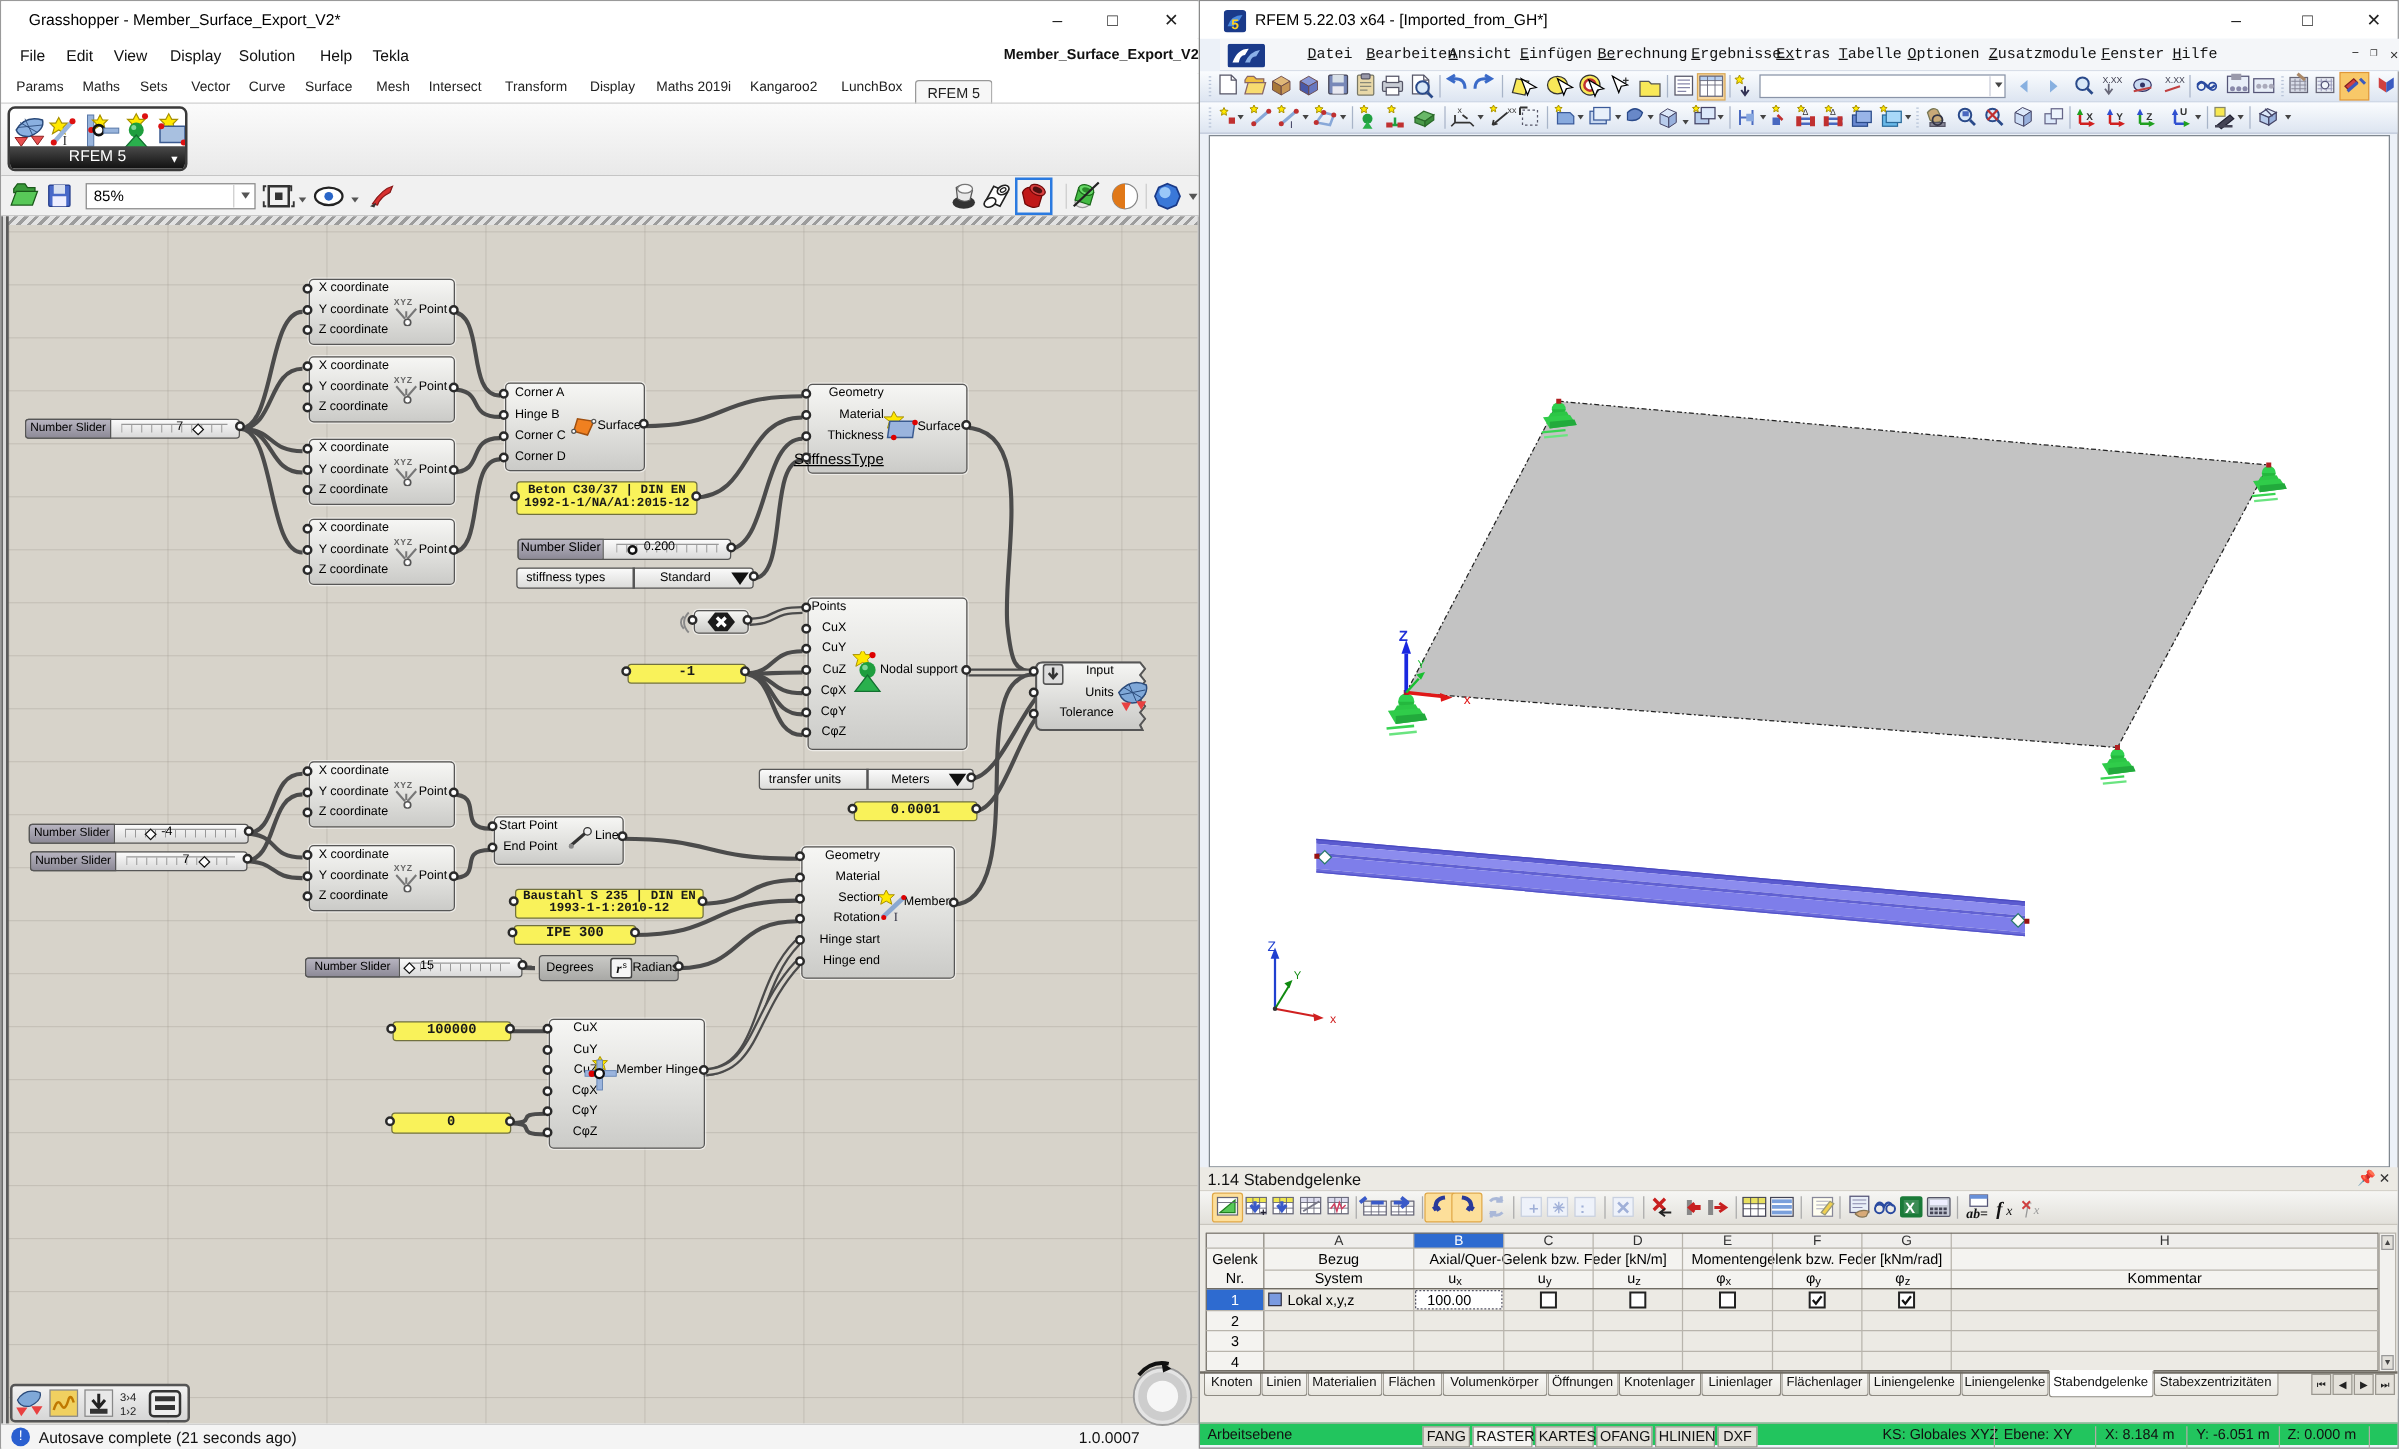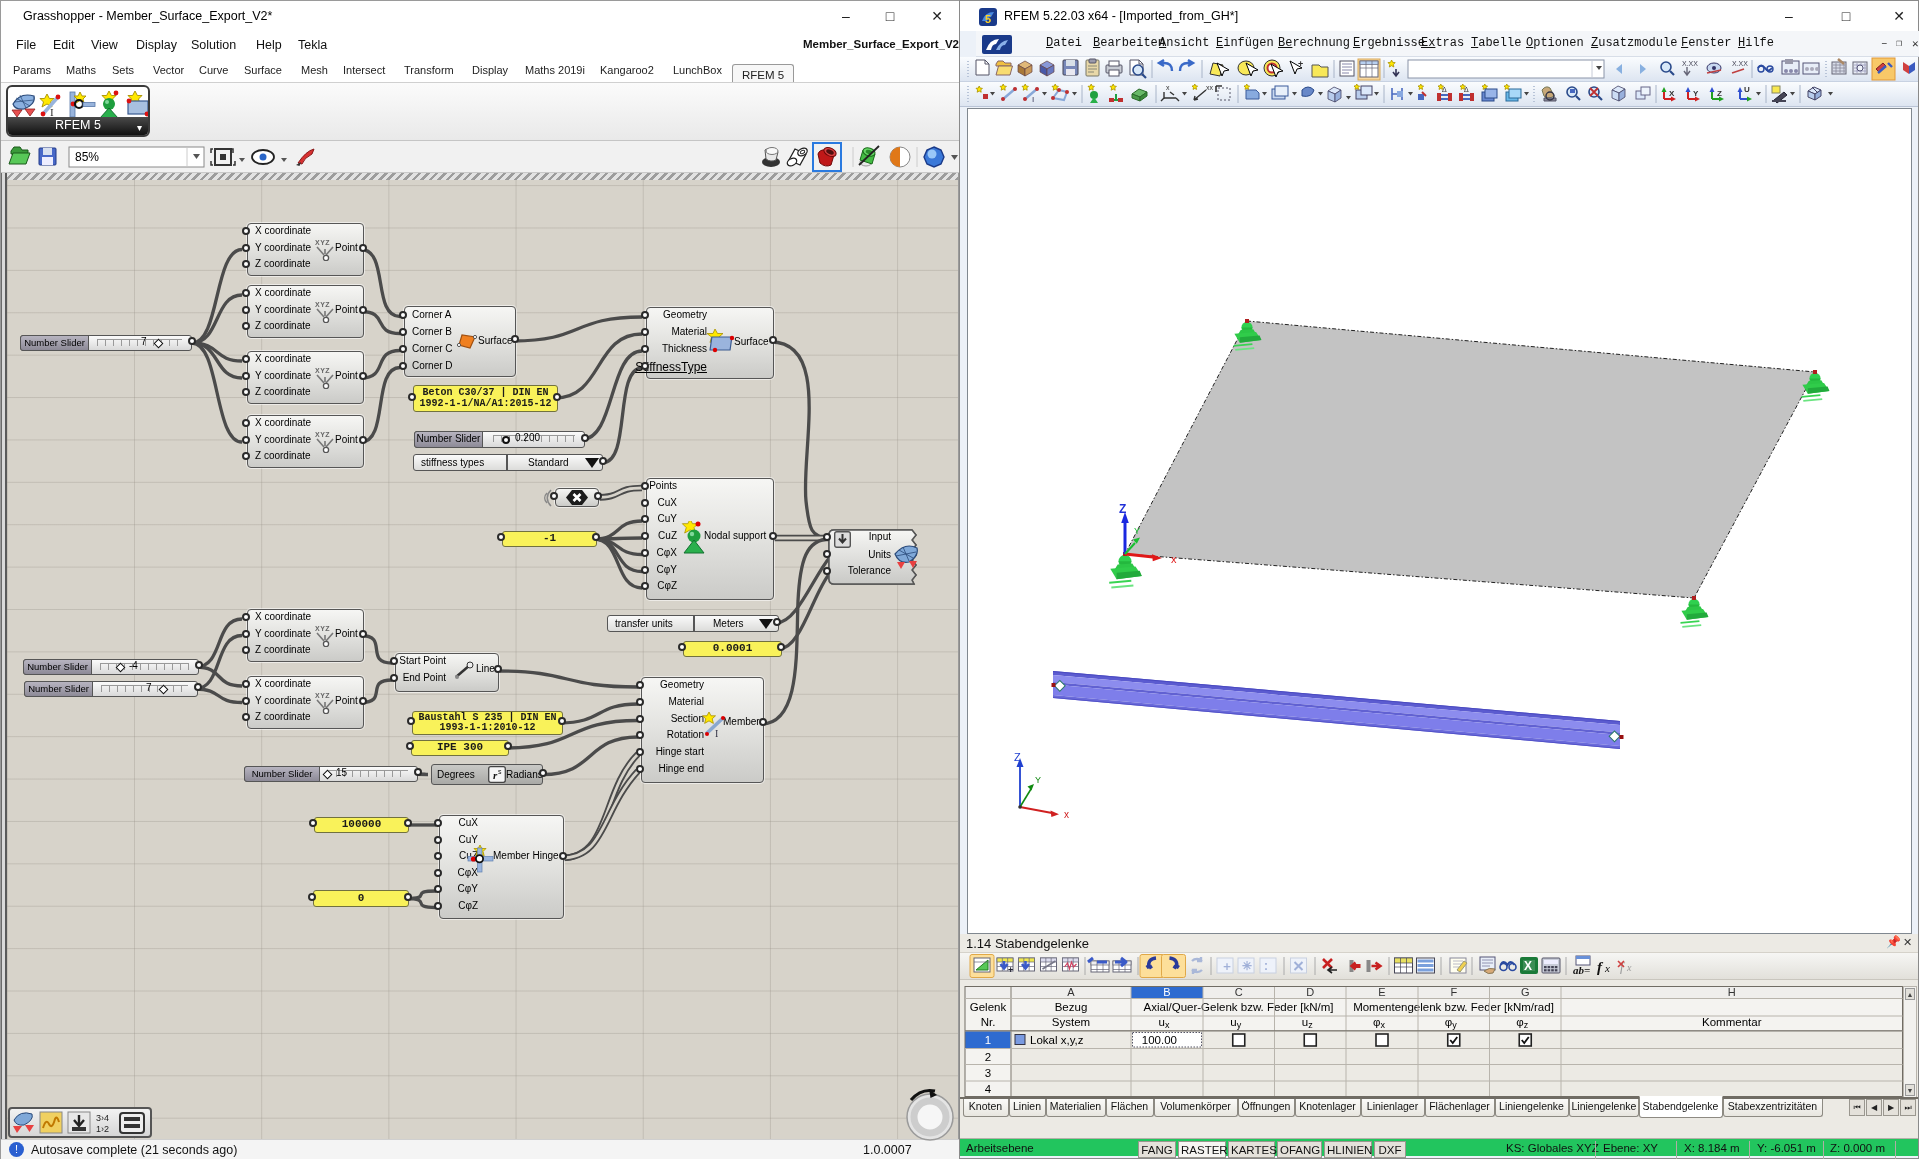--- a/index.html
+++ b/index.html
@@ -284,21 +284,21 @@
 <div class="r abs" style="left:334px;top:432.5px;font-size:10px;">Point</div>
 <div class="nub" style="left:358px;top:434.5px;"></div>
 <div class="abs" style="left:314px;top:430px;font-size:7px;font-weight:bold;color:#666;letter-spacing:0.5px;">XYZ</div>
 <svg class="abs" style="left:314px;top:437px;" width="20" height="15">
           <path d="M2 1 L9 9 M18 1 L11 9 M10 3 L10 8" stroke="#777" stroke-width="1.6" fill="none"></path>
           <circle cx="11" cy="12" r="2.6" fill="#fff" stroke="#555" stroke-width="1.3"></circle>
         </svg>
 <div class="node" style="left:403px;top:305px;width:112px;height:71px;"></div>
 <div class="r abs" style="left:411px;top:307.5px;font-size:10px;">Corner A</div>
 <div class="nub" style="left:398px;top:309.5px;"></div>
-<div class="r abs" style="left:411px;top:324.5px;font-size:10px;">Corner B</div>
+<div class="r abs" style="left:411px;top:324.5px;font-size:10px;">Hinge B</div>
 <div class="nub" style="left:398px;top:326.5px;"></div>
 <div class="r abs" style="left:411px;top:341.5px;font-size:10px;">Corner C</div>
 <div class="nub" style="left:398px;top:343.5px;"></div>
 <div class="r abs" style="left:411px;top:358.5px;font-size:10px;">Corner D</div>
 <div class="nub" style="left:398px;top:360.5px;"></div>
 <div class="r abs" style="left:477px;top:334px;font-size:10px;">Surface</div>
 <div class="nub" style="left:510px;top:334px;"></div>
 <svg class="abs" style="left:455px;top:330px;" width="22" height="20">
           <polygon points="3,14 6,4 19,6 14,17" fill="#f08020" stroke="#a05010" stroke-width="1.2"></polygon>
           <circle cx="3" cy="14" r="1.6" fill="#fff" stroke="#555"></circle>

